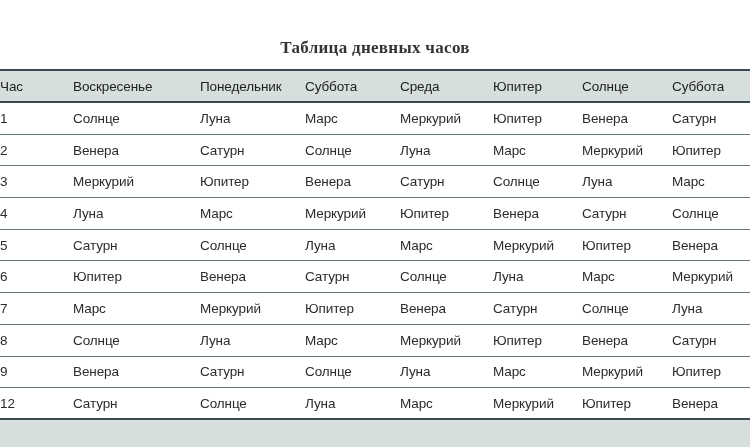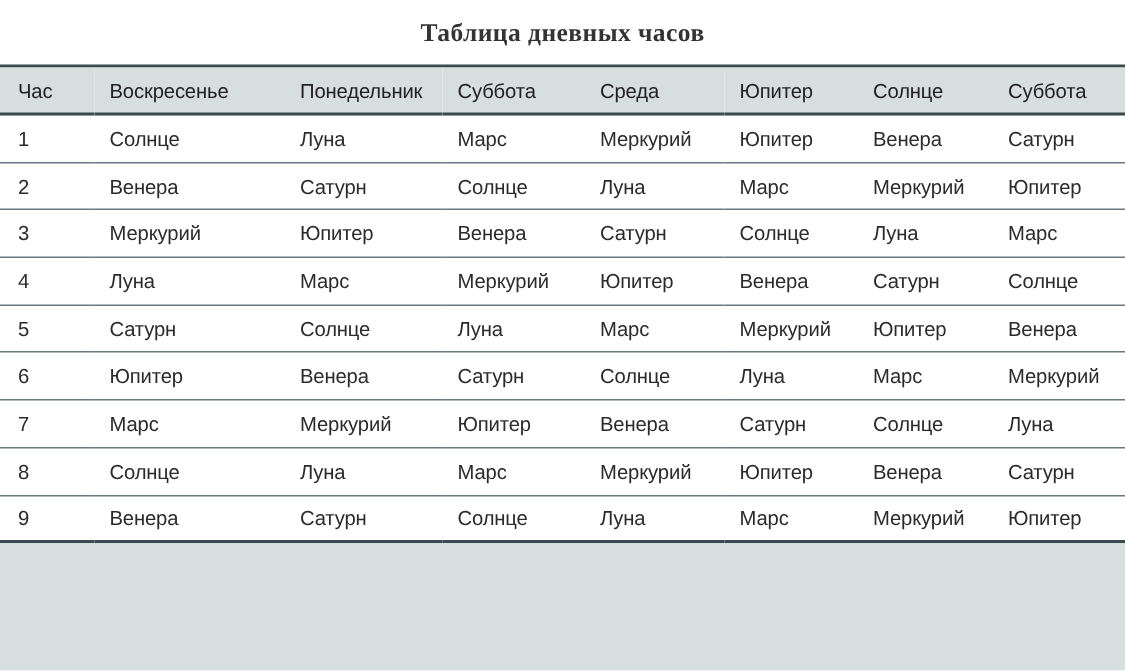--- a/index.html
+++ b/index.html
@@ -16,20 +16,21 @@
     display:flex;flex-direction:column;
   }
   .title{
     height:43px;
     display:flex;align-items:center;justify-content:center;
     font-family:"Liberation Serif", serif;
     font-weight:bold;
     font-size:17px;
     letter-spacing:0.3px;
     color:var(--title);
+    margin-top:26px;
   }
   table{
     width:750px;
     table-layout:fixed;
     border-collapse:separate;
     border-spacing:0;
     border-top:2px solid var(--rule);
   }
   col.c1{width:63px;}  col.c2{width:127px;} col.c3{width:105px;} col.c4{width:95px;}
   col.c5{width:93px;}  col.c6{width:89px;}  col.c7{width:90px;}  col.c8{width:88px;}
@@ -49,21 +50,21 @@
   td{
     height:31.7px;
     vertical-align:middle;
     padding:0 2px 0 10px;
     font-size:13.5px;
     letter-spacing:-0.1px;
     color:var(--text);
     border-bottom:1px solid var(--sep);
     white-space:nowrap;
   }
-  th:first-child, td:first-child{padding-left:12px;}
+  th:first-child, td:first-child{padding-left:0;}
   tbody tr:last-child td{border-bottom:2px solid var(--rule);}
   .bottom-strip{
     flex:1;
     background:var(--header-bg);
   }
 </style>
 </head>
 <body>
 
 <div class="title">Таблица дневных часов</div>
@@ -175,16 +176,26 @@
       <tr>
         <td>9</td>
         <td>Венера</td>
         <td>Сатурн</td>
         <td>Солнце</td>
         <td>Луна</td>
         <td>Марс</td>
         <td>Меркурий</td>
         <td>Юпитер</td>
       </tr>
+      <tr>
+        <td>12</td>
+        <td>Сатурн</td>
+        <td>Солнце</td>
+        <td>Луна</td>
+        <td>Марс</td>
+        <td>Меркурий</td>
+        <td>Юпитер</td>
+        <td>Венера</td>
+      </tr>
     </tbody>
 </table>
 
 <div class="bottom-strip"></div>
 
 </body></html>

